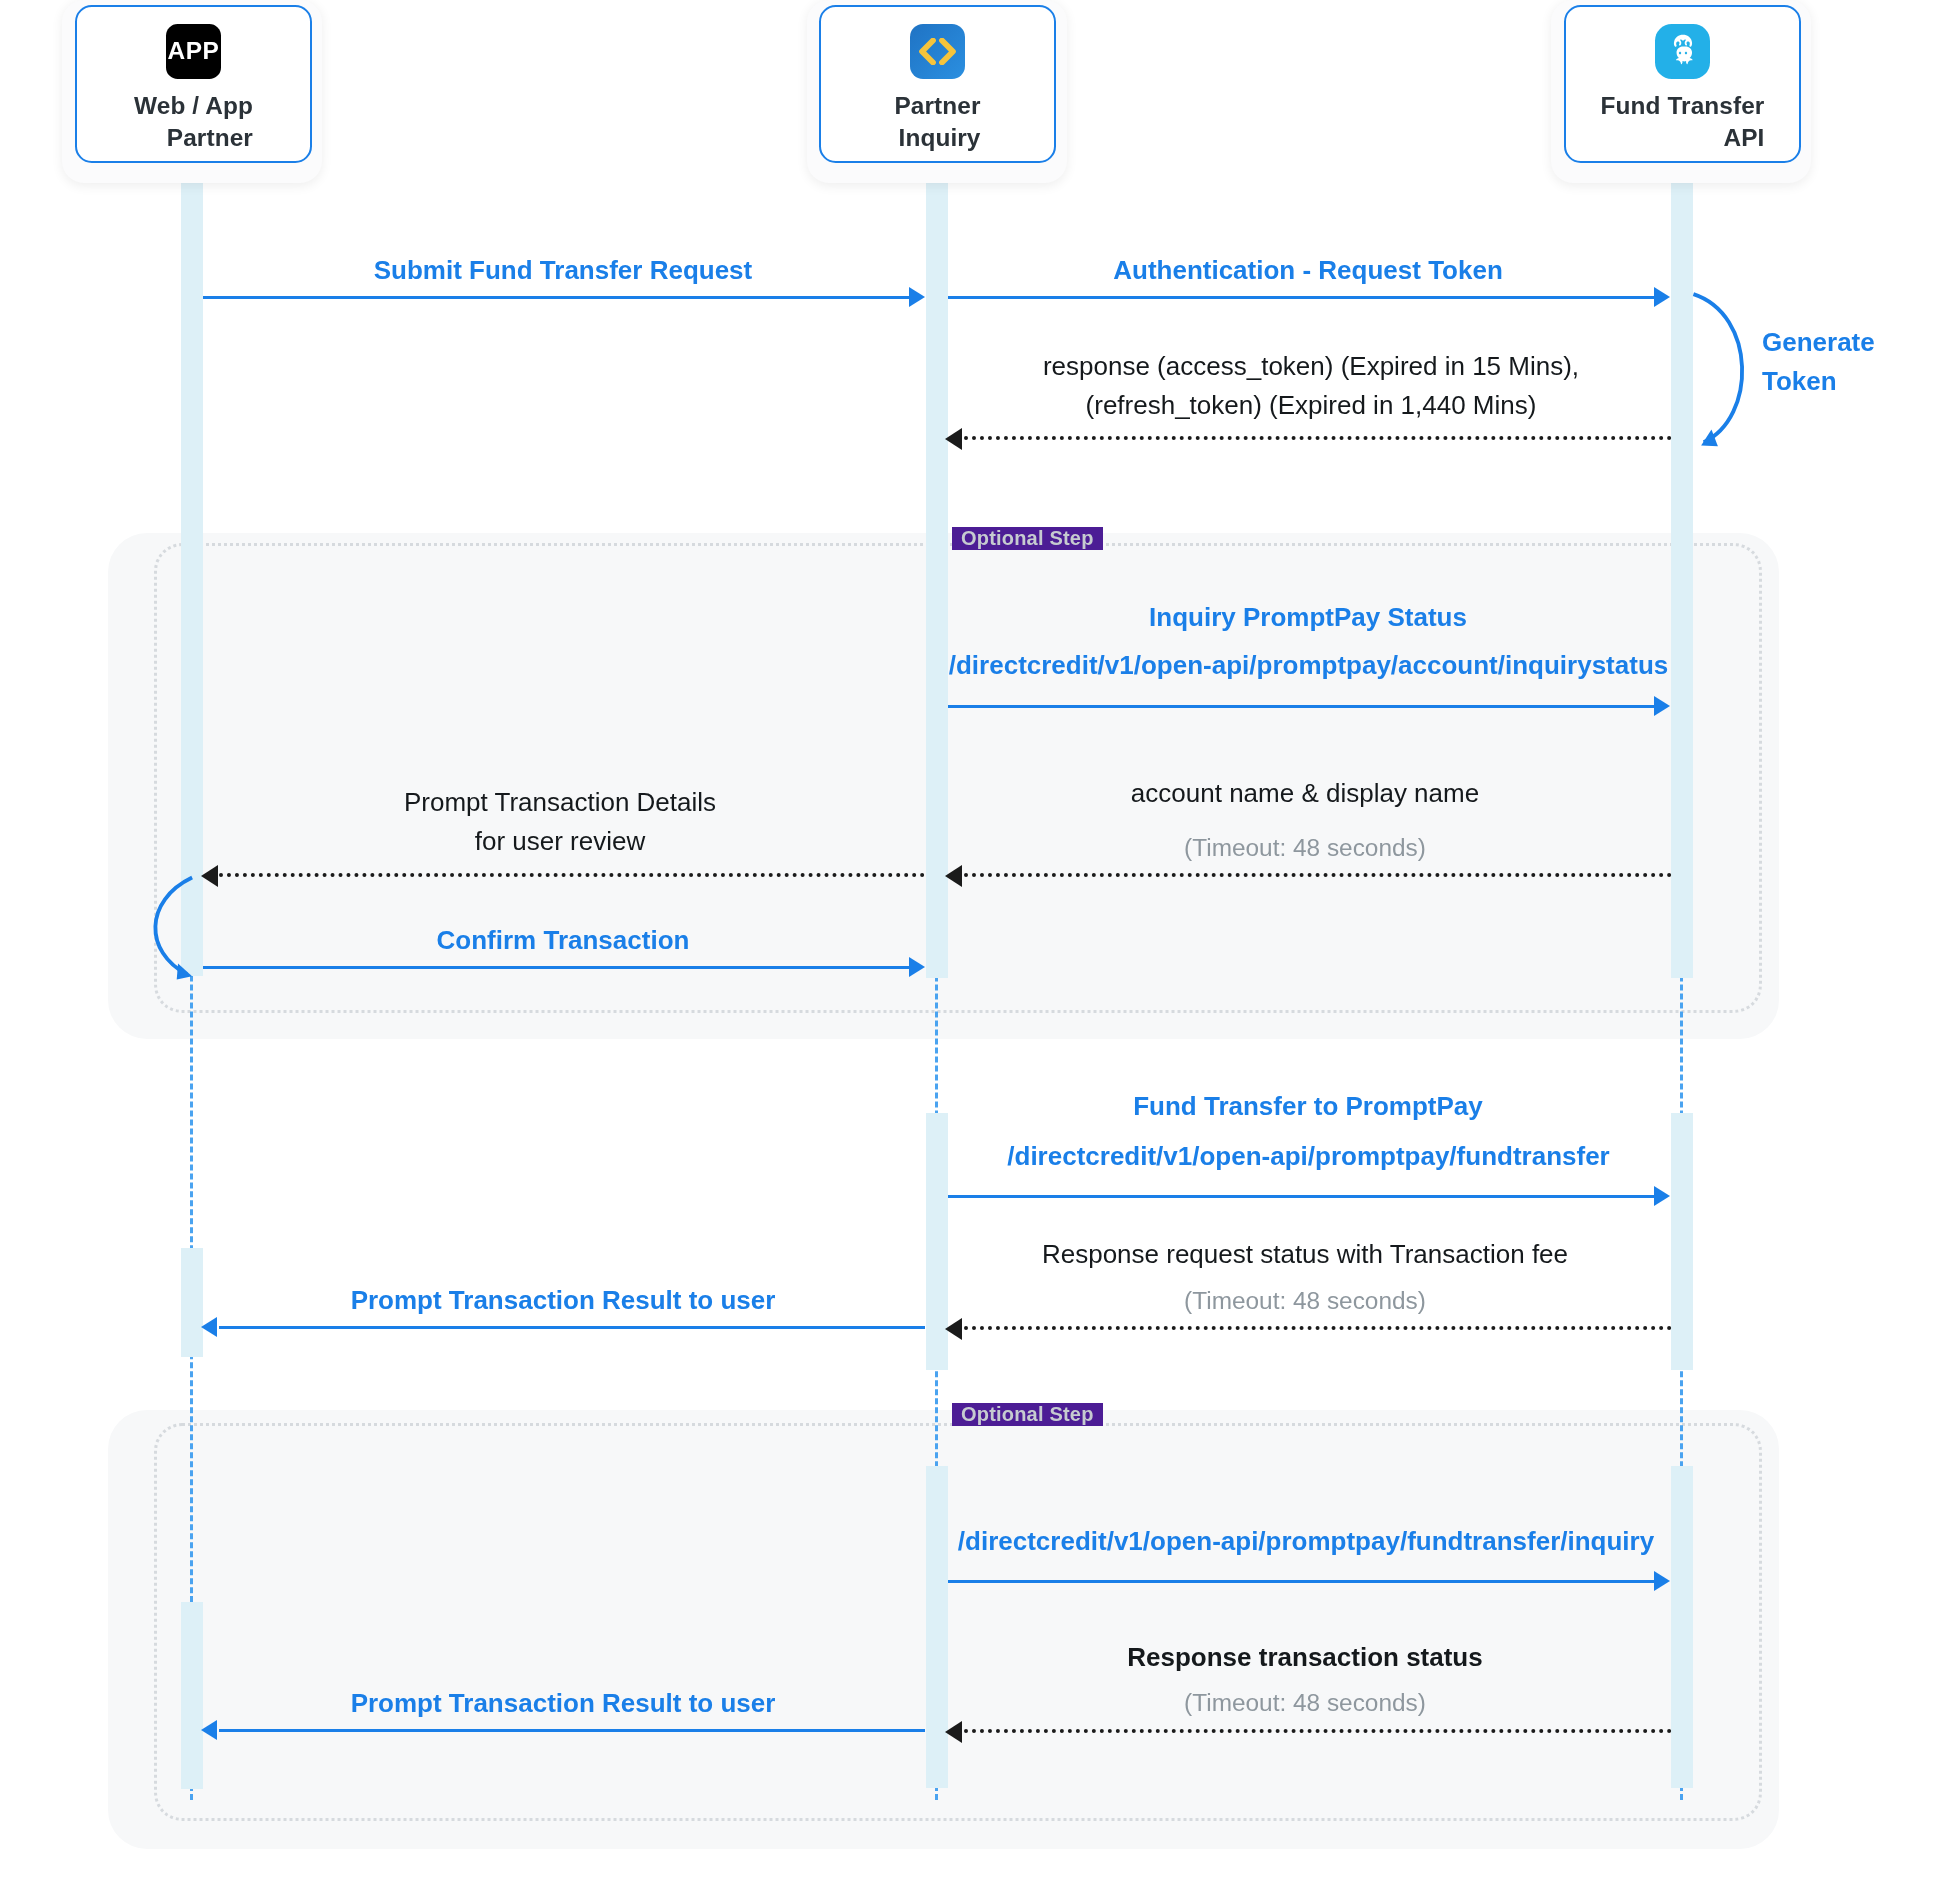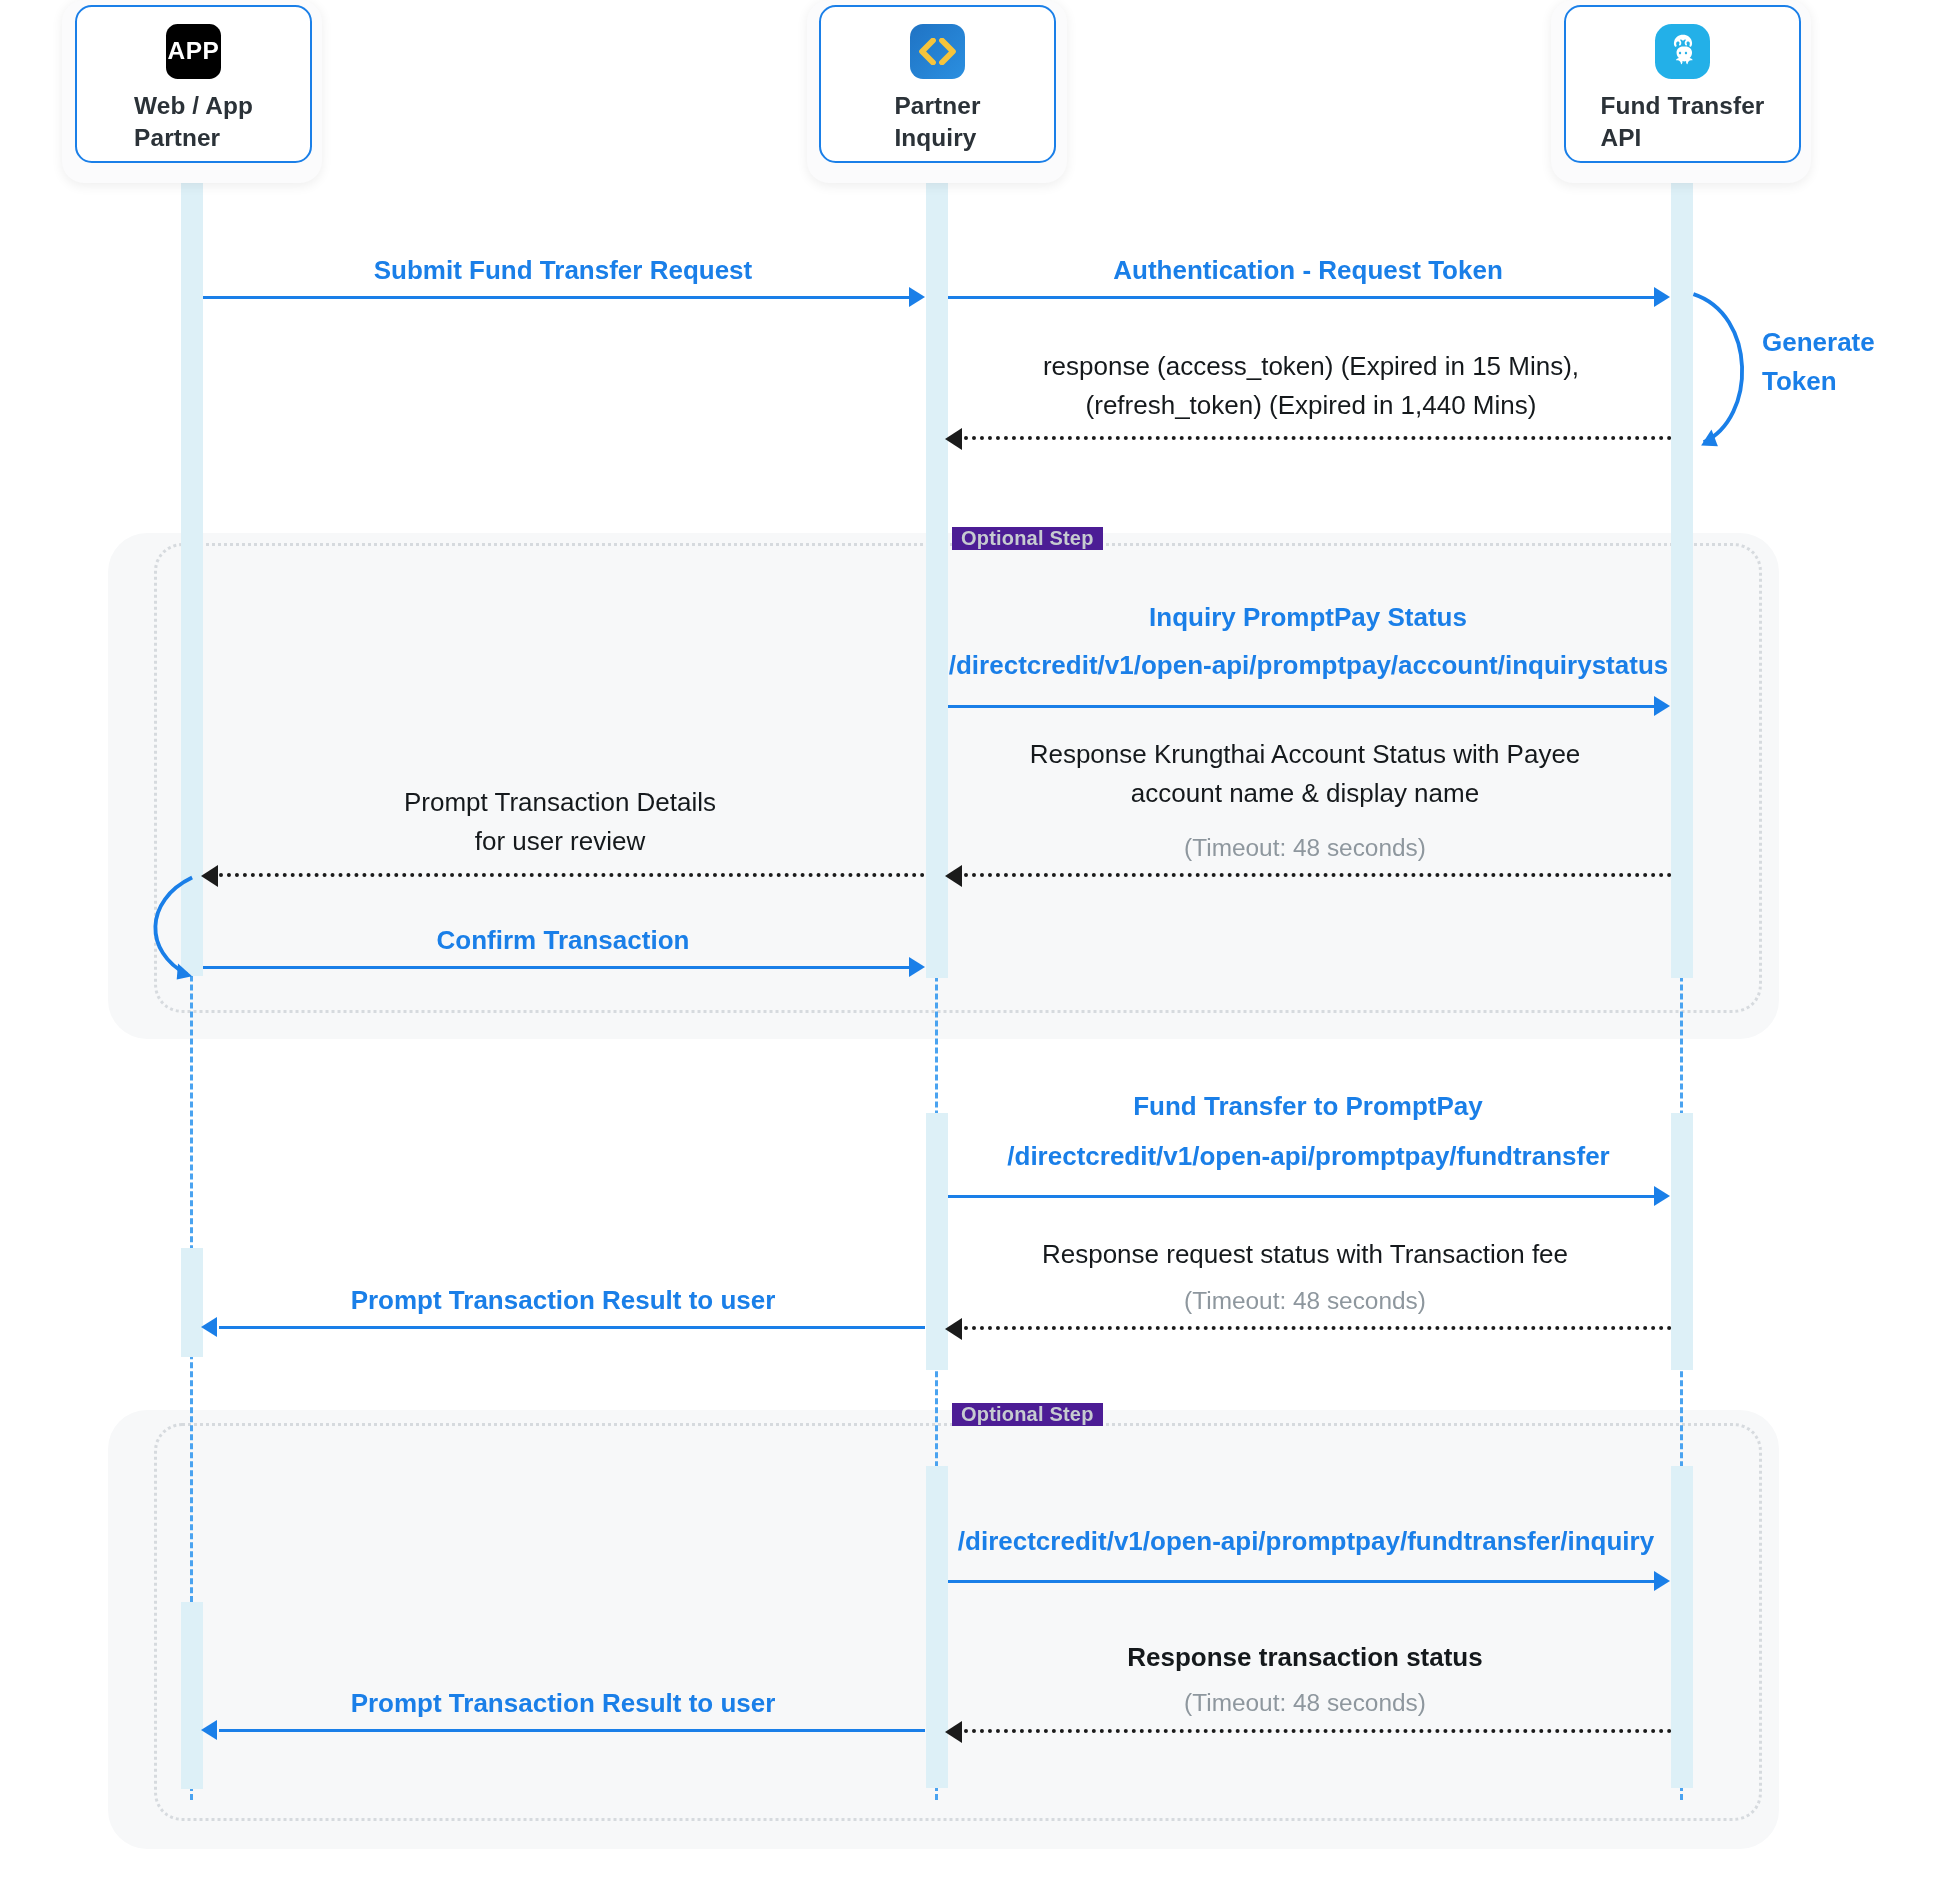--- a/index.html
+++ b/index.html
@@ -23,21 +23,21 @@
   .actor-icon{
     width:55px;height:55px;border-radius:13px;
     display:flex;align-items:center;justify-content:center;
     margin-bottom:11.6px;flex-shrink:0;
   }
   .icon-app{background:#000000;color:#ffffff;font-weight:bold;font-size:24.4px;letter-spacing:0.6px;
     border-radius:11.6px;}
   .icon-code{background:linear-gradient(135deg,#1f73c4 0%,#2b8fe0 100%);border-radius:13px;}
   .icon-bank{background:#23b0e8;border-radius:16.7px;}
   .actor-name{
-    color:#2b3238;font-weight:bold;font-size:24.4px;line-height:1.28;text-align:left;
+    color:#2b3238;font-weight:bold;font-size:24.4px;line-height:1.28;text-align:right;
     letter-spacing:0.1px;
   }
 
   
   .lifeline{
     position:absolute;width:0;border-left:3.2px dashed #4aa3f0;
   }
   .activation{
     position:absolute;width:22px;background:#ddf0f7;
   }
@@ -178,21 +178,21 @@
   <div class="arrow arrow-left-black" style="left:945px;top:428px;"></div>
 
   <div class="opt-label" style="left:952px;top:527px;">Optional Step</div>
 
   <div class="msg-label lbl-blue" style="left:948px;top:598px;width:720px;">Inquiry PromptPay Status</div>
   <div class="msg-label lbl-blue" style="left:855px;top:646px;width:907px;">/directcredit/v1/open-api/promptpay/account/inquirystatus</div>
   <div class="msg-line msg-solid" style="left:948px;top:705px;width:708px;"></div>
   <div class="arrow arrow-right-blue" style="left:1654px;top:696px;"></div>
 
   <div class="msg-label lbl-black" style="left:948px;top:735px;width:714px;">
-    <span>Response Krungthai Account Status with Payee</span><br>
+    <br>
     <span>account name &amp; display name</span>
   </div>
   <div class="msg-label lbl-gray" style="left:948px;top:830px;width:714px;">(Timeout: 48 seconds)</div>
   <div class="msg-line msg-dotted" style="left:964px;top:873px;width:708px;"></div>
   <div class="arrow arrow-left-black" style="left:945px;top:865px;"></div>
 
   <div class="msg-label lbl-black" style="left:203px;top:783px;width:714px;">
     <span>Prompt Transaction Details</span><br>
     <span>for user review</span>
   </div>

